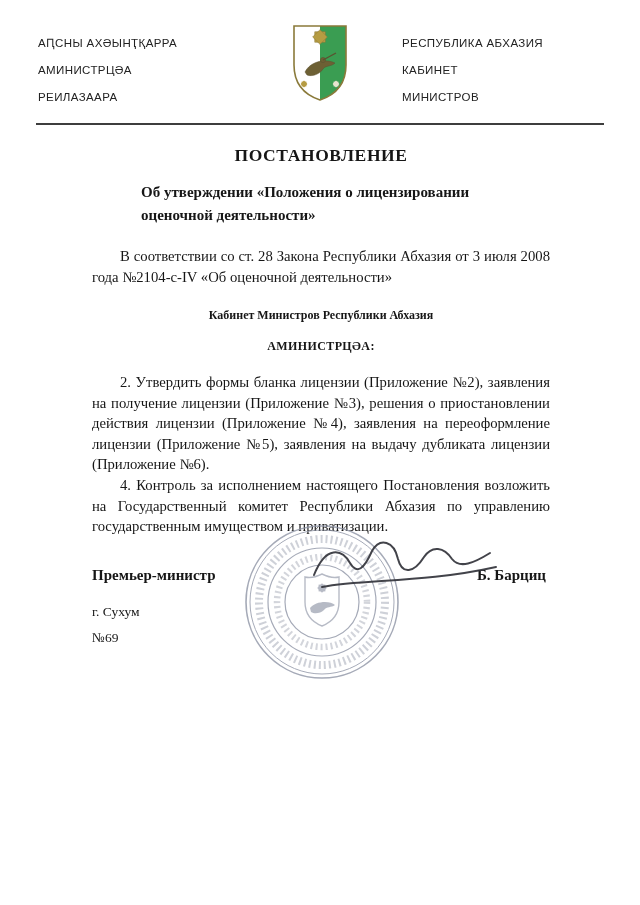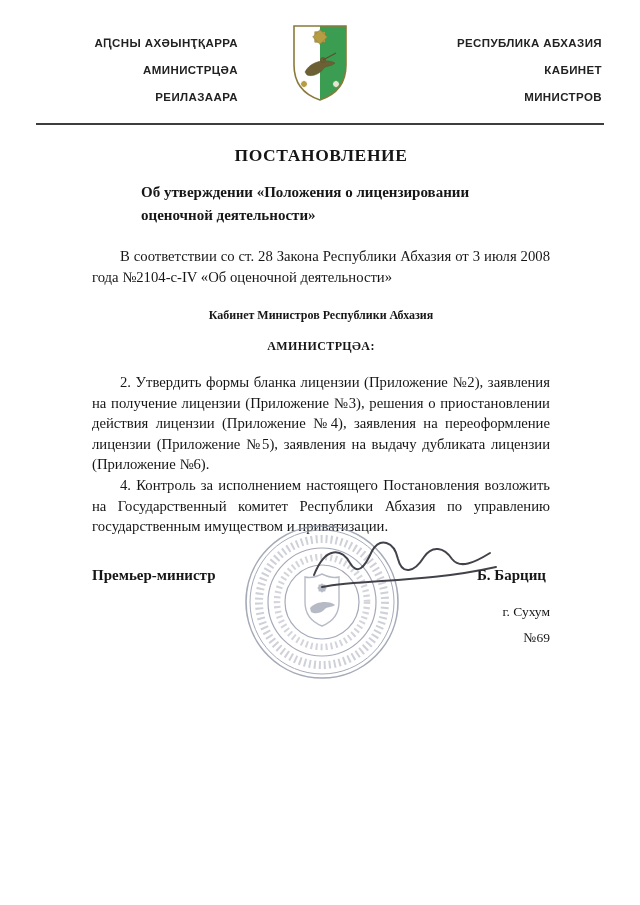--- a/index.html
+++ b/index.html
@@ -7,39 +7,39 @@
   .page {
     position:relative; width:640px; height:905px; margin:0 auto;
     background:#ffffff; overflow:hidden;
     font-family:"Liberation Serif", serif; color:#161616;
   }
   
   .hdr { display:flex; justify-content:space-between; align-items:flex-start; padding:22px 38px 0 38px; }
   .hdr-col {
     font-family:"Liberation Sans", sans-serif;
     font-size:11.5px; letter-spacing:.4px; color:#222;
-    text-align:right; line-height:27px; padding-top:8px; width:200px;font-weight:bold;
+    text-align:left; line-height:27px; padding-top:8px; width:200px;
   }
   .emblem-wrap { width:60px; height:84px; flex:0 0 auto; margin-top:-2px; }
   .rule { border:none; border-top:2px solid #3d3d3d; margin:12px 36px 0 36px; }
   
   .content { padding:0 90px 0 92px; }
   .doc-title { text-align:center; font-weight:bold; font-size:17.5px; letter-spacing:.6px; margin-top:20px; }
   .doc-subtitle { text-align:left; font-weight:bold; font-size:15px; line-height:1.5; max-width:360px; margin:15px auto 0 auto; }
   p.body-text { font-size:14.7px; line-height:1.4; text-align:justify; text-indent:28px; }
   .intro { margin-top:20px; }
   .center-bold { text-align:center; font-weight:bold; font-size:12px; }
   .authority { margin-top:21px; }
   .resolves { margin-top:16px; letter-spacing:.4px; }
   .items { margin-top:18px; }
   
-  .sig-block { position:relative; margin-top:30px;text-align:right; }
+  .sig-block { position:relative; margin-top:30px; }
   .sig-row { display:flex; justify-content:space-between; font-weight:bold; font-size:15px; position:relative; z-index:3; }
   .sig-name { padding-right:4px; }
-  .footer-lines { margin-top:20px; font-size:13.5px; position:relative; z-index:3;margin-left:12px; }
+  .footer-lines { margin-top:20px; font-size:13.5px; position:relative; z-index:3; }
   .footer-lines .fl { margin-bottom:10px; }
   .stamp {
     position:absolute; left:150px; top:-45px; width:160px; height:160px;
     opacity:.8; z-index:1; pointer-events:none;
   }
   .signature-svg {
     position:absolute; left:212px; top:-40px; width:210px; height:80px;
     z-index:4; pointer-events:none;
   }
 </style>

